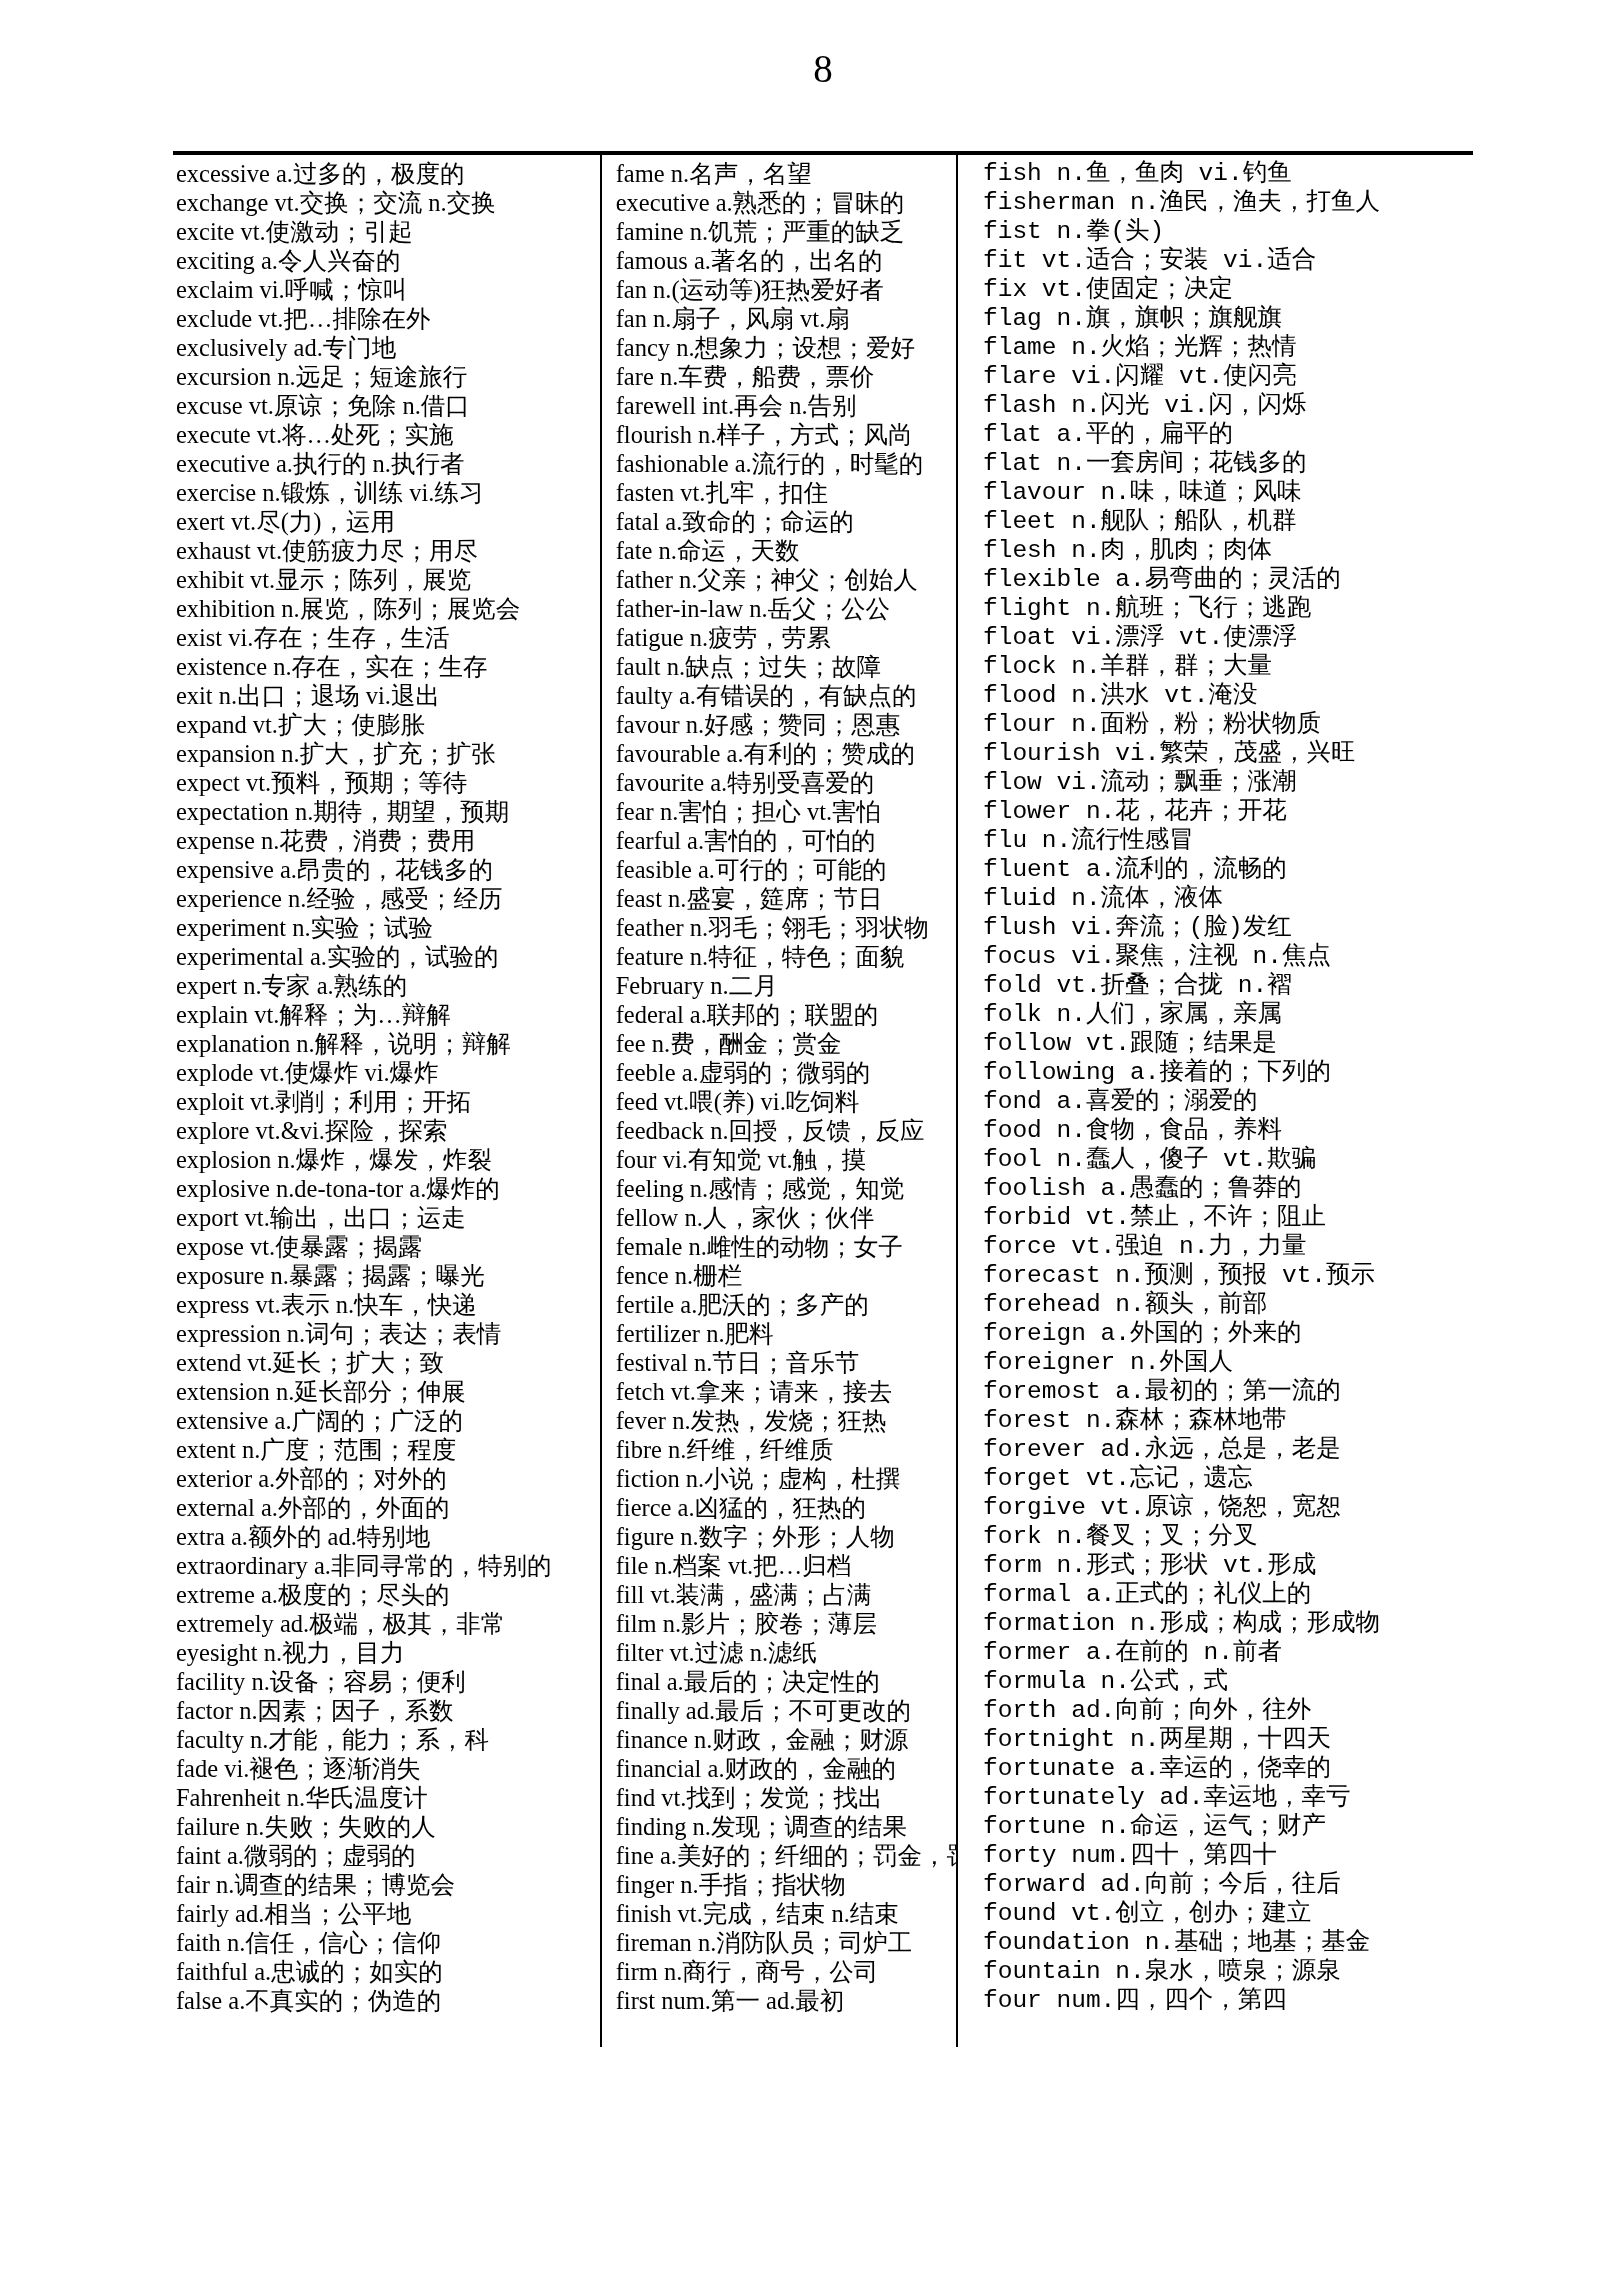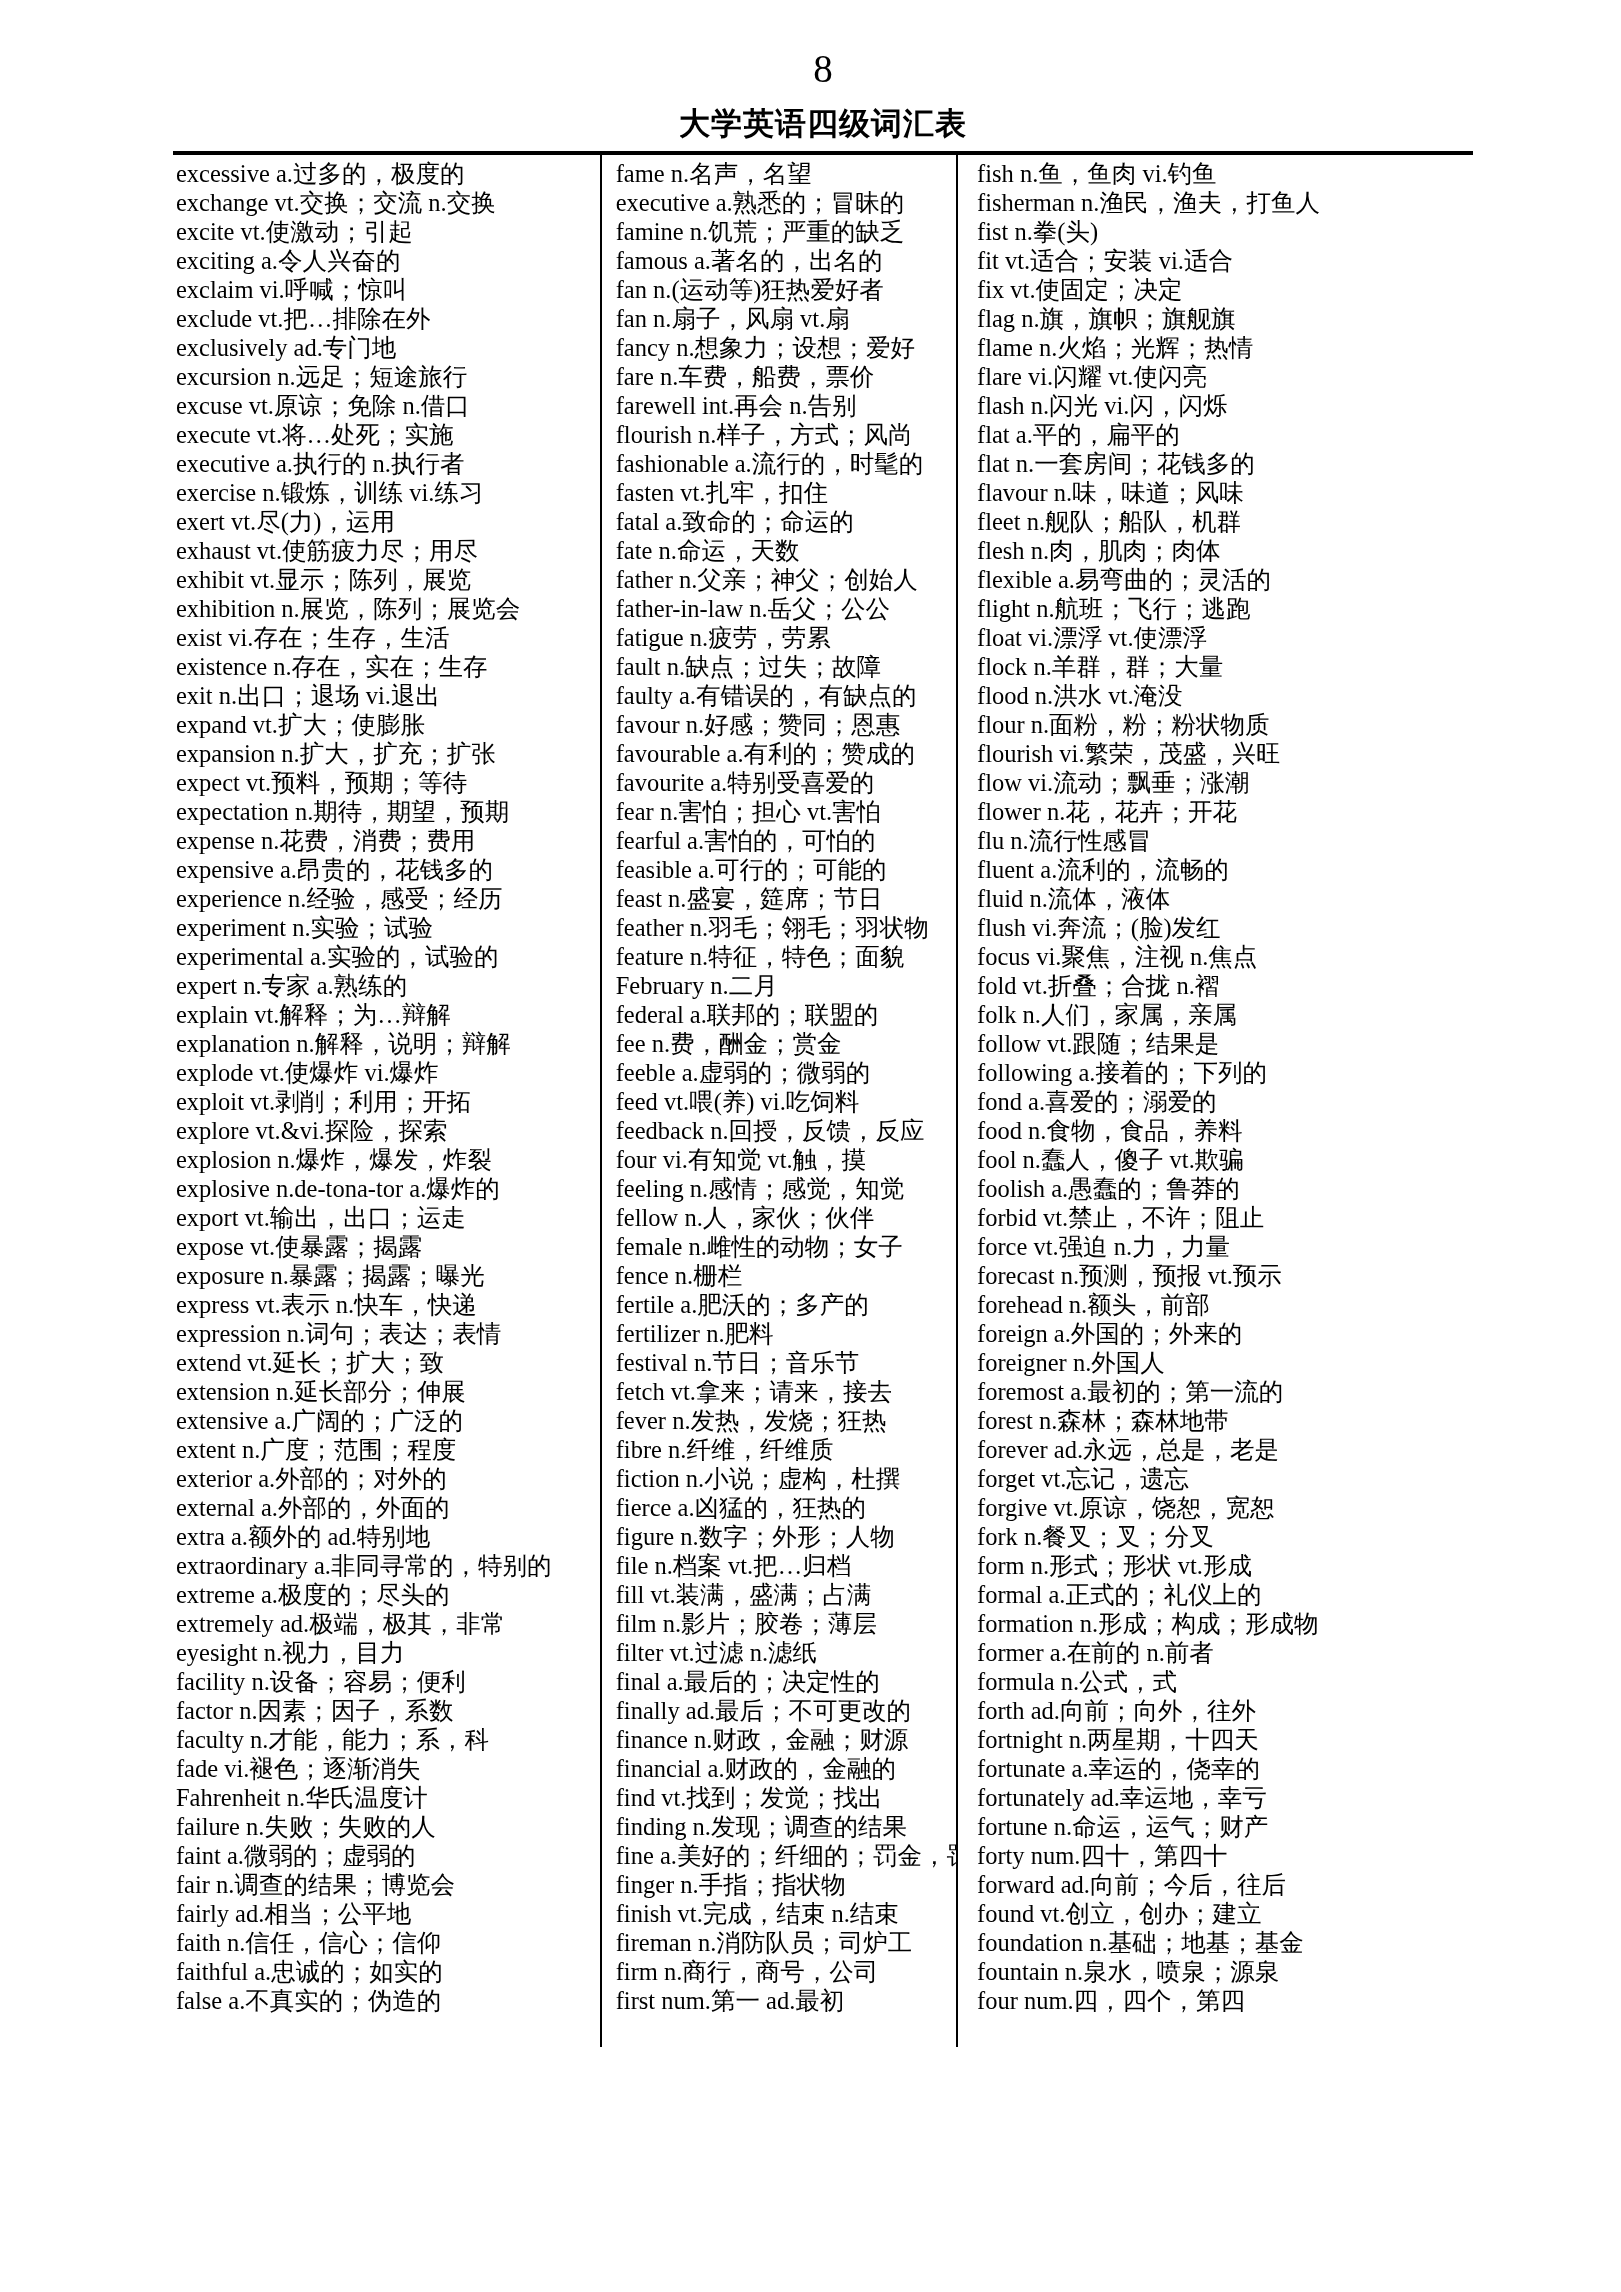--- a/index.html
+++ b/index.html
@@ -58,29 +58,28 @@
     padding-top: 3.9px;
     font-size: 24.5px;
     line-height: 29px;
     white-space: nowrap;
     overflow: hidden;
   }
   .col-1 { width: 427px; padding-left: 2.9px; }
   .col-2 { width: 358px; padding-left: 13.7px;
            border-left: 2px solid #000000;
            border-right: 2px solid #000000; }
-  .col-3 { width: 431px; padding-left: 19px; }
+  .col-3 { width: 431px; padding-left: 25px; font-family: Liberation Mono, monospace; }
   .entry { height: 29px; }
 </style>
 </head>
 <body>
 
 <div class="page">
   <div class="page-number">8</div>
-  <div class="page-title">大学英语四级词汇表</div>
   <div class="header-rule"></div>
   <div class="columns">
     <div class="col col-1">
         <div class="entry">excessive a.过多的，极度的</div>
         <div class="entry">exchange vt.交换；交流 n.交换</div>
         <div class="entry">excite vt.使激动；引起</div>
         <div class="entry">exciting a.令人兴奋的</div>
         <div class="entry">exclaim vi.呼喊；惊叫</div>
         <div class="entry">exclude vt.把…排除在外</div>
         <div class="entry">exclusively ad.专门地</div>

